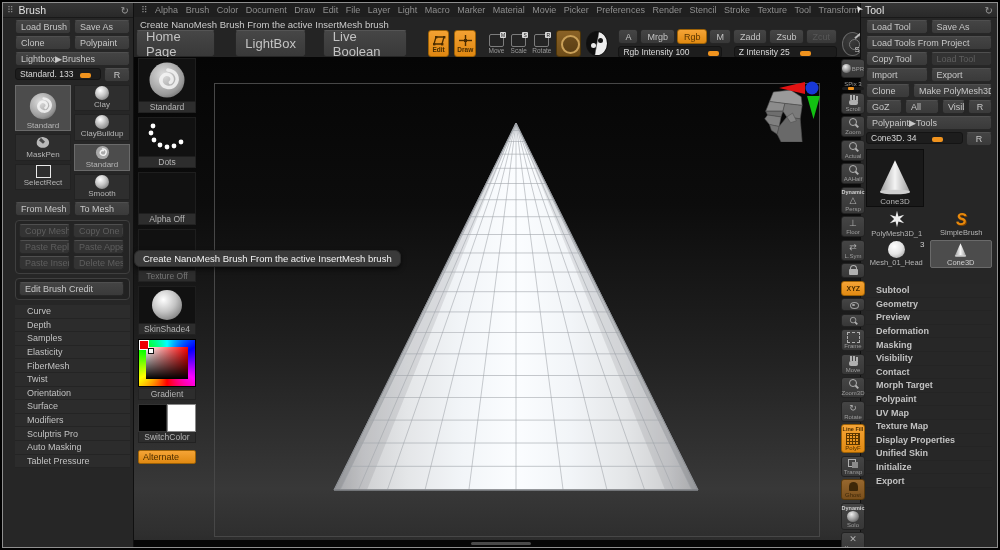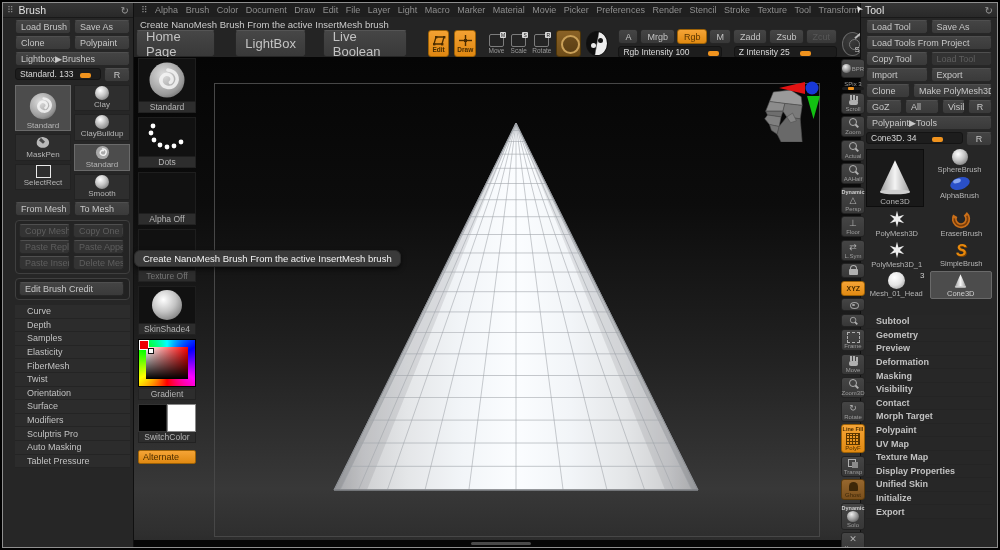--- a/index.html
+++ b/index.html
@@ -660,48 +660,20 @@
                     <stop offset="0.5" stop-color="#f4f4f4"></stop>
                     <stop offset="1" stop-color="#9a9a9a"></stop>
                   </linearGradient>
                 </defs>
                 <polygon points="12,2 3,21 21,21" fill="url(#tc)"></polygon>
                 <ellipse cx="12" cy="21" rx="9" ry="1.4" fill="#cfcfcf"></ellipse>
               </svg>
             <span class="tlabel">Cone3D</span>
           </div>
         </div>
-        <div style="flex:1;display:flex;flex-direction:column;gap:2px;">
-          <div class="thumb-grid-cell">
-            <div class="ball" style="width:16px;height:16px"></div>
-            <span class="tlabel" style="font-size:7.5px;color:#b5b5b5">SphereBrush</span>
-          </div>
-          <div class="thumb-grid-cell">
-            <svg width="24" height="15" viewBox="0 0 24 15">
-                <ellipse cx="12" cy="7.5" rx="10" ry="6" fill="#2a50c8" transform="rotate(-18 12 7.5)"></ellipse>
-                <ellipse cx="9" cy="5" rx="4" ry="2.2" fill="#89a6ef" transform="rotate(-18 9 5)"></ellipse>
-              </svg>
-            <span class="tlabel" style="font-size:7.5px;color:#b5b5b5">AlphaBrush</span>
-          </div>
-        </div>
-      </div>
-      <div style="display:flex;gap:3px;margin-top:2px;margin-right:2px;">
-        <div class="thumb-grid-cell" style="flex:1">
-          <svg width="20" height="20" viewBox="0 0 24 24">
-              <path d="M12,2 L13.7,9 L20.7,7 L15.5,12 L20.7,17 L13.7,15 L12,22 L10.3,15 L3.3,17 L8.5,12 L3.3,7 L10.3,9 Z" fill="#ededed"></path>
-            </svg>
-          <span class="tlabel" style="font-size:7.5px;color:#b5b5b5">PolyMesh3D</span>
-        </div>
-        <div class="thumb-grid-cell" style="flex:1">
-          <svg width="20" height="20" viewBox="0 0 24 24">
-              <circle cx="12" cy="12" r="8" fill="none" stroke="#c96f1a" stroke-width="6" stroke-dasharray="36 14" transform="rotate(-50 12 12)"></circle>
-              <circle cx="12" cy="12" r="8" fill="none" stroke="#7a3c08" stroke-width="2" stroke-dasharray="30 20" transform="rotate(-30 12 12)"></circle>
-            </svg>
-          <span class="tlabel" style="font-size:7.5px;color:#b5b5b5">EraserBrush</span>
-        </div>
       </div>
       <div style="display:flex;gap:3px;margin-top:2px;margin-right:2px;">
         <div class="thumb-grid-cell" style="flex:1">
           <svg width="20" height="20" viewBox="0 0 24 24">
               <path d="M12,2 L13.7,9 L20.7,7 L15.5,12 L20.7,17 L13.7,15 L12,22 L10.3,15 L3.3,17 L8.5,12 L3.3,7 L10.3,9 Z" fill="#ededed"></path>
             </svg>
           <span class="tlabel" style="font-size:7.5px;color:#b5b5b5">PolyMesh3D_1</span>
         </div>
         <div class="thumb-grid-cell" style="flex:1">
           <div style="font-size:16px;font-weight:bold;font-style:italic;color:#e8890c;line-height:17px;text-shadow:1px 1px 0 #7a4000">S</div>

